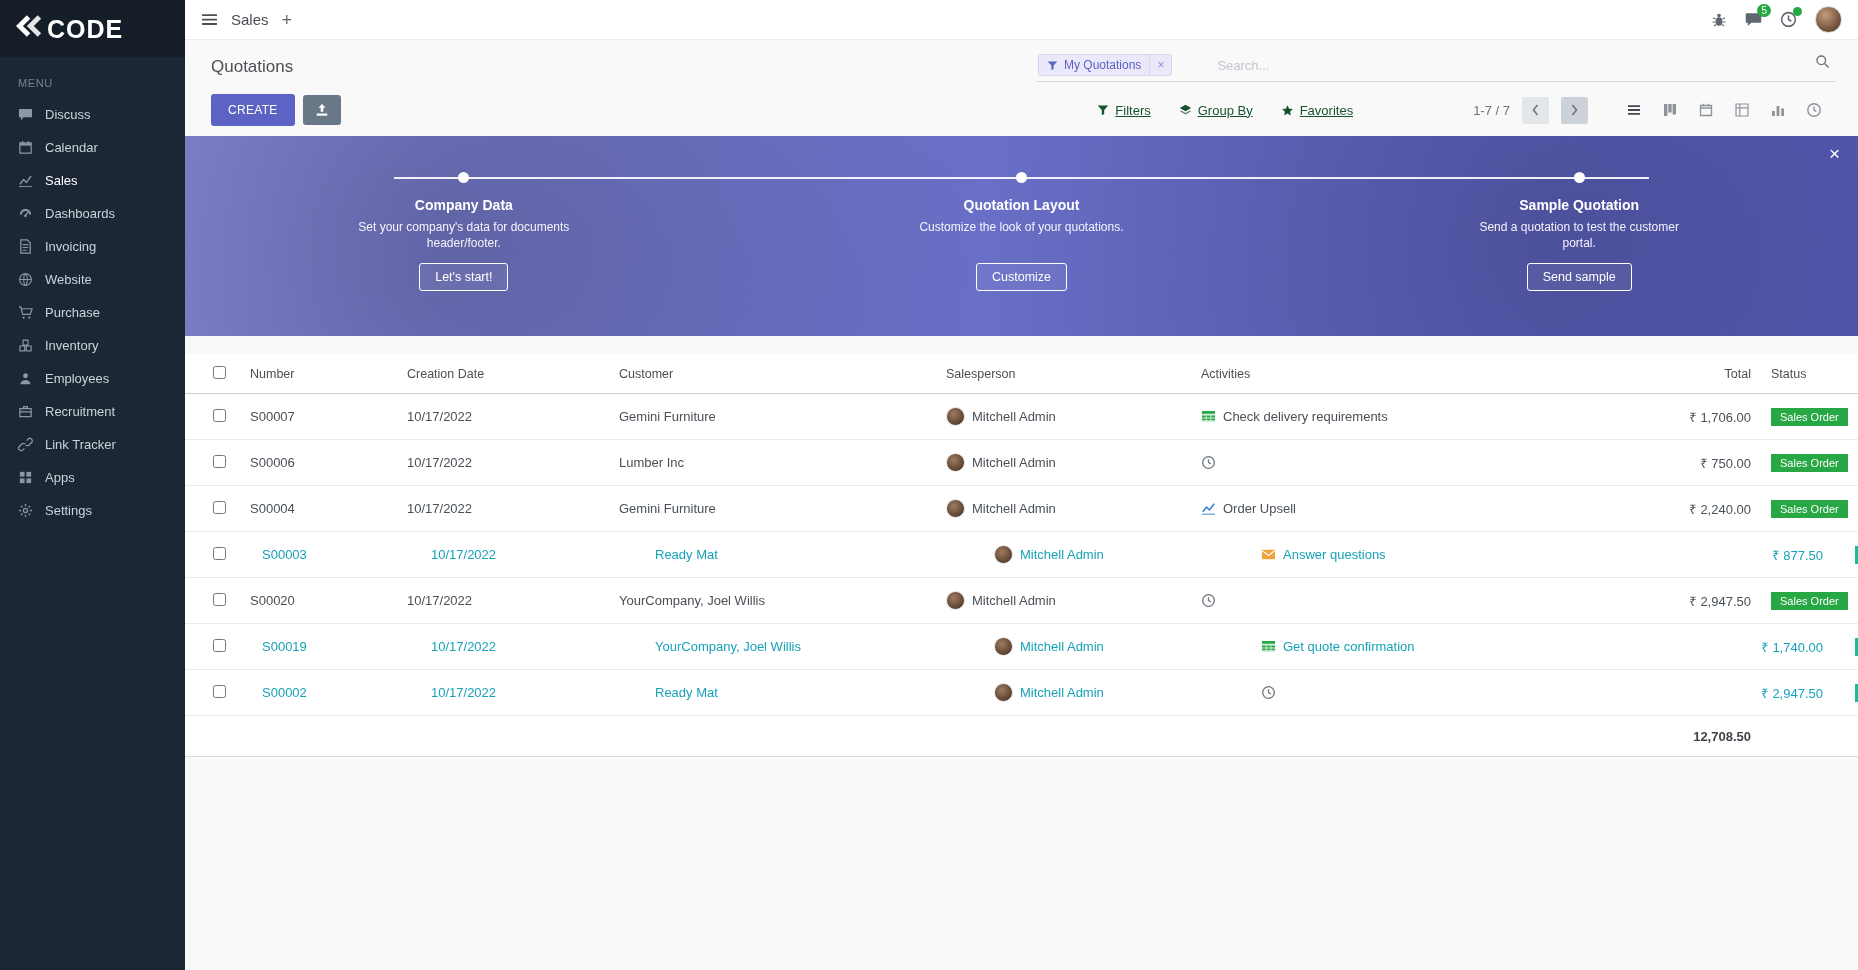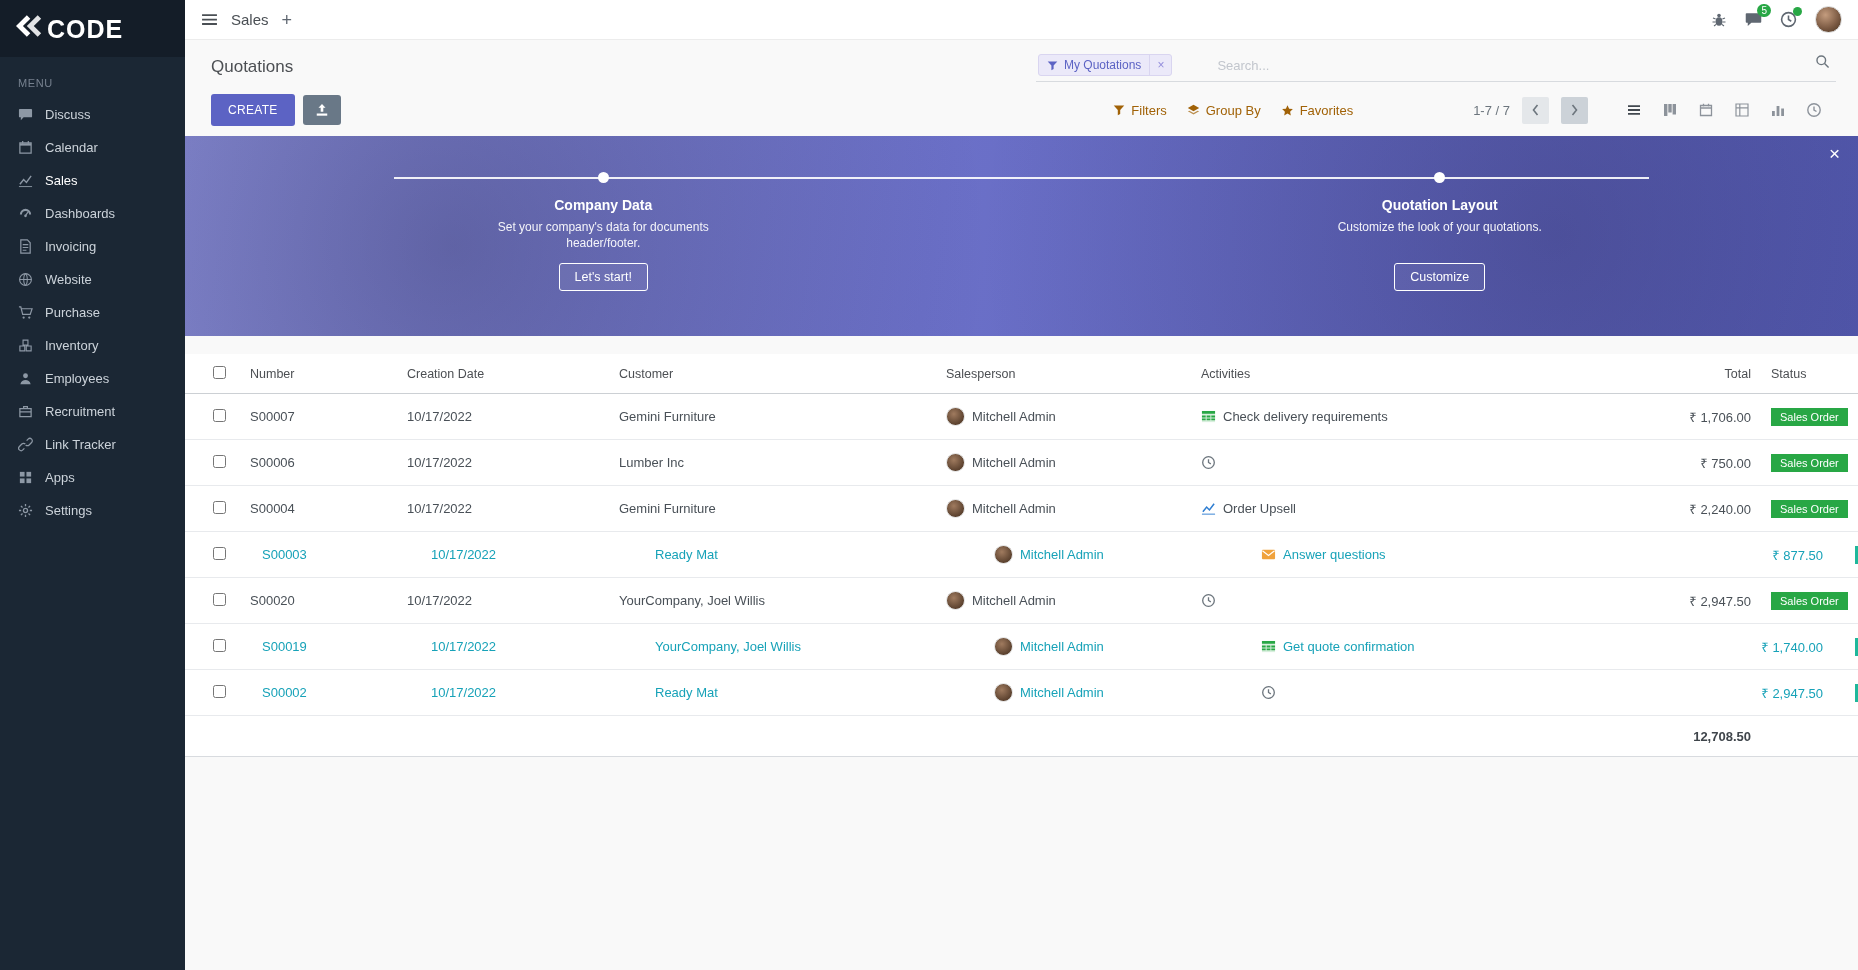--- a/index.html
+++ b/index.html
@@ -41,21 +41,21 @@
   .facet{display:inline-flex;align-items:stretch;background:#ebe9f9;border:1px solid #d9d5f0;border-radius:3px;font-size:12px;color:var(--accent);}
   .facet-main{display:inline-flex;gap:6px;padding:3px 8px;align-items:center;}
   .facet-x{display:flex;align-items:center;padding:0 7px;border-left:1px solid #d9d5f0;color:#938ddb;cursor:pointer;font-size:12px;}
   .search-input{flex:1;border:none;outline:none;background:transparent;font-size:13px;color:#555;padding:4px 9px;}
   .search-input::placeholder{color:#c2c6cd;}
   .search-btn{display:inline-flex;color:#6c757d;cursor:pointer;padding:0 4px;}
 
   .cp-row2{display:flex;align-items:center;padding:2px 26px 0;}
   .btn-create{background:var(--accent);color:#fff;border:none;border-radius:3px;font-size:12px;padding:9px 17px;letter-spacing:.3px;cursor:pointer;}
   .btn-export{margin-left:8px;background:#697887;color:#fff;border:none;border-radius:3px;padding:8px 12px;cursor:pointer;display:inline-flex;align-items:center;}
-  .toolbar{display:flex;align-items:center;gap:20px;margin-left:auto;color:#a16207;font-size:13px;}
+  .toolbar{display:flex;align-items:center;gap:28px;margin-left:auto;color:#14532d;font-size:13px;text-decoration:underline;}
   .tool-btn{display:inline-flex;align-items:center;gap:6px;cursor:pointer;}
   .pager{display:flex;align-items:center;gap:12px;margin-left:120px;font-size:13px;color:#6c757d;}
   .pager-btn{width:27px;height:27px;display:flex;align-items:center;justify-content:center;background:#e4e7ea;color:#6c757d;cursor:pointer;border-radius:2px;}
   .pager-btn.next{background:#ccd2d8;}
   .switcher{display:flex;align-items:center;margin-left:28px;}
   .sw-btn{width:36px;height:27px;display:flex;align-items:center;justify-content:center;color:#8d939b;cursor:pointer;}
   .sw-btn.active{color:#42484f;}
 
   
   .banner{position:relative;height:200px;flex:none;
@@ -394,20 +394,26 @@
   </div>
 
   <div class="step">
     <div class="step-dot"></div>
     <div class="step-title">Quotation Layout</div>
     <div class="step-desc">Customize the look of your quotations.</div>
     <button class="step-btn">Customize</button>
   </div>
 
 
+  <div class="step">
+    <div class="step-dot"></div>
+    <div class="step-title">Sample Quotation</div>
+    <div class="step-desc">Send a quotation to test the customer portal.</div>
+    <button class="step-btn">Send sample</button>
+  </div>
 </div>
     </div>
 
     <div class="table">
       <div class="thead">
         <div class="th c-check"><input type="checkbox" style=""></div>
         <div class="th">Number</div>
         <div class="th">Creation Date</div>
         <div class="th">Customer</div>
         <div class="th">Salesperson</div>

